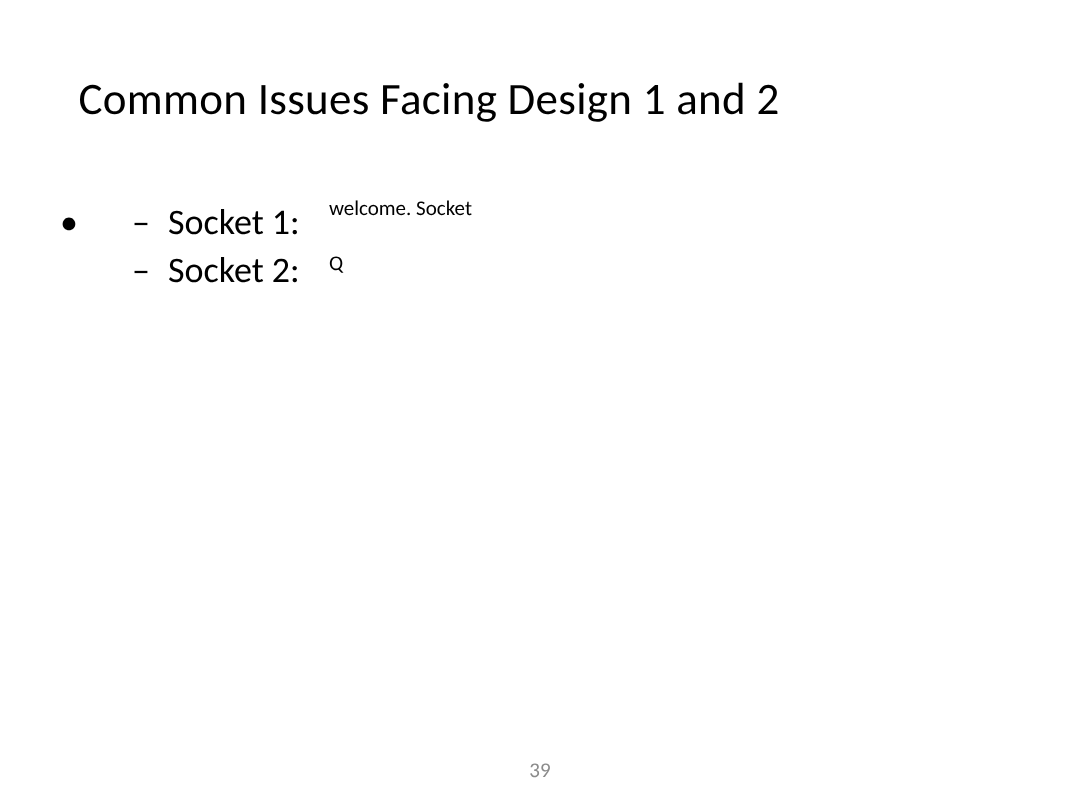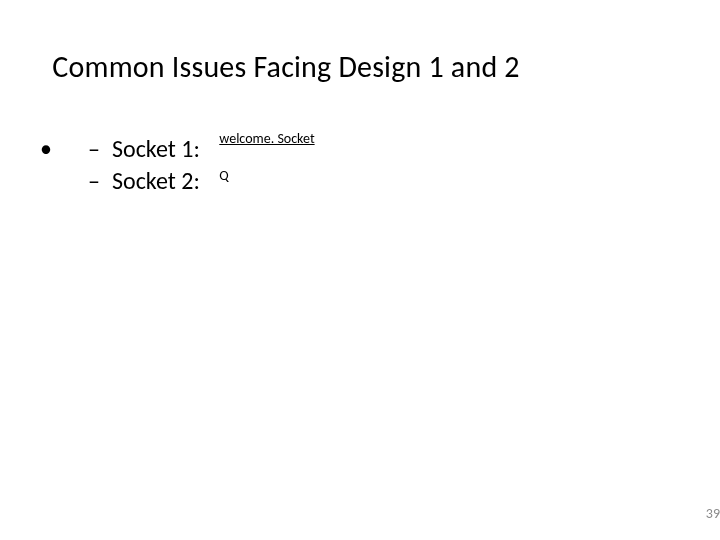--- a/index.html
+++ b/index.html
@@ -67,37 +67,36 @@
     font-size: 24px;
   }
   .sub-annot {
     display: inline-block;
     font-size: 14px;
     vertical-align: top;
     margin-left: 14px;
     position: relative;
     top: -3px;
     color: #000;
-    text-decoration: underline;
   }
   .sub-annot2 {
     display: inline-block;
     font-size: 14px;
     vertical-align: top;
     margin-left: 14px;
     position: relative;
     top: 2px;
     color: #000;
   }
   .pagenum {
     position: absolute;
     bottom: 18px;
     left: 0;
     width: 720px;
-    text-align: right;
+    text-align: center;
     font-size: 14px;
     color: #8b8b8b;
   }
 </style>
 </head>
 <body>
 
 <div class="slide">
 
   <h1 class="title">Common Issues Facing Design 1 and 2</h1>

